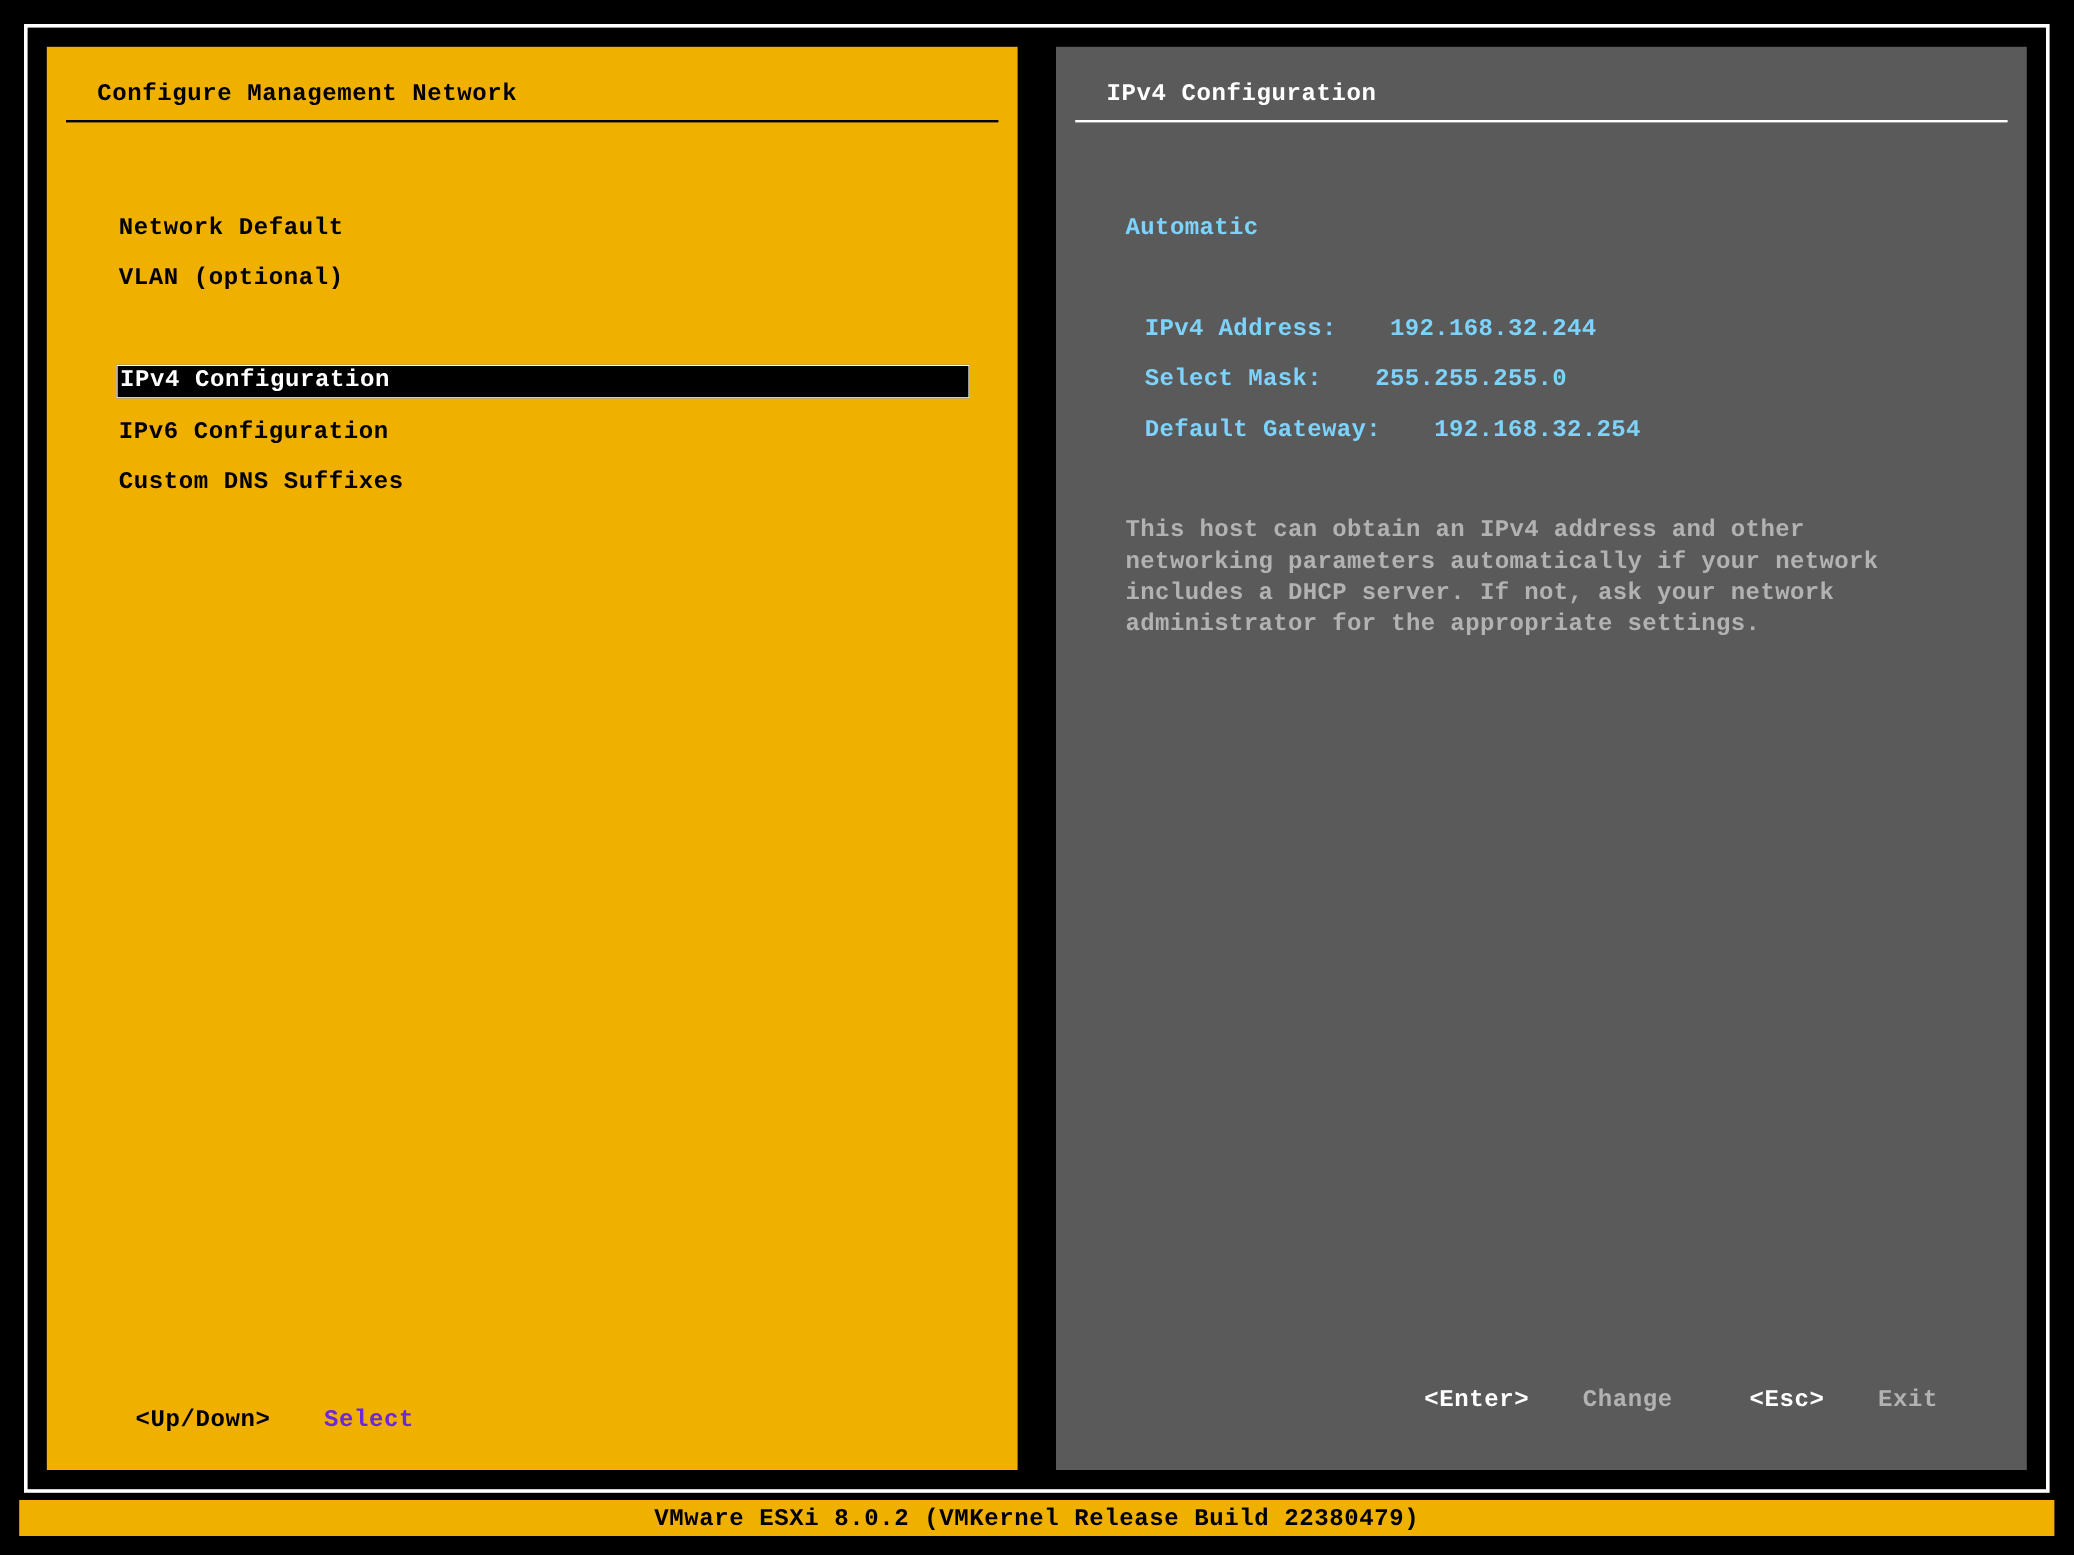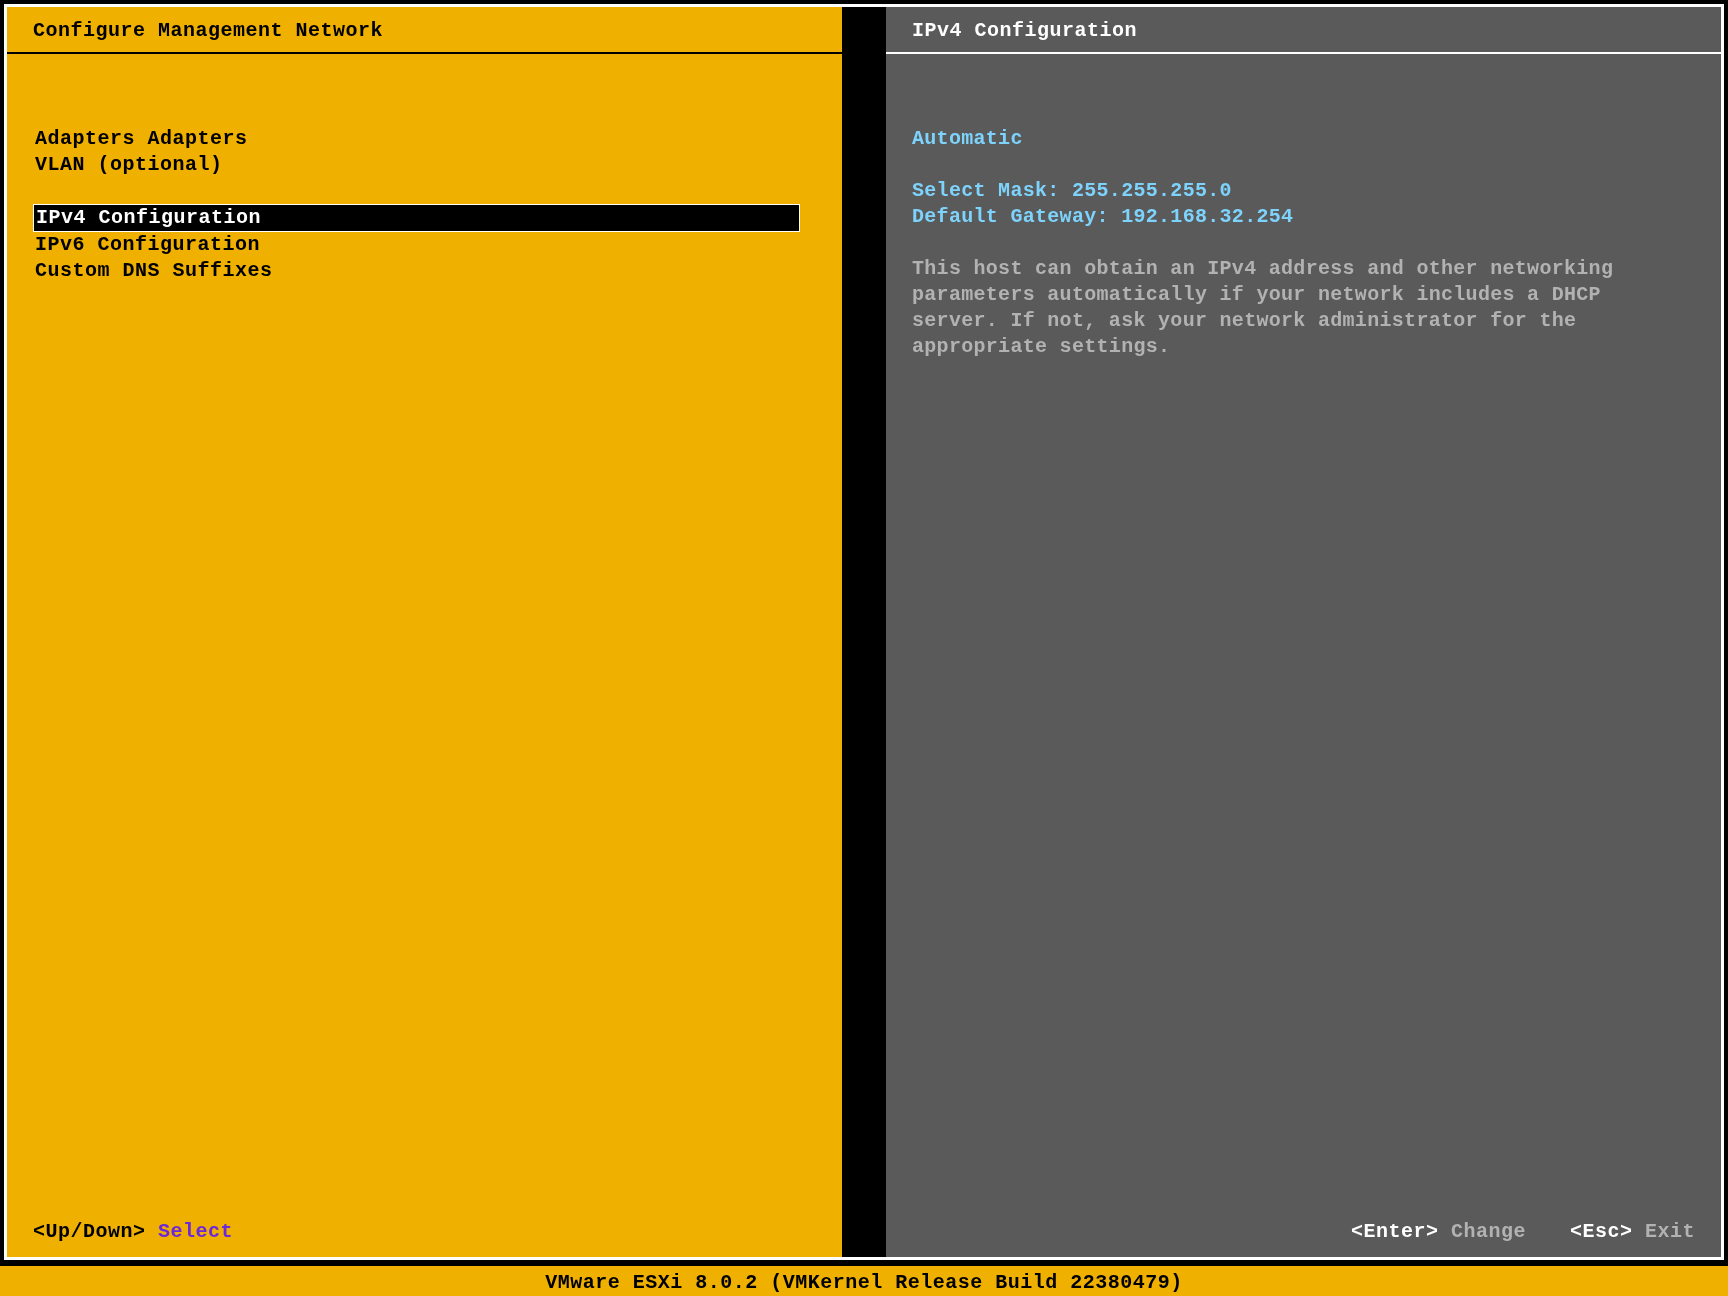--- a/index.html
+++ b/index.html
@@ -1,19 +1,18 @@
 <!DOCTYPE html>
 <html><head>
   <meta charset="utf-8">
   <style>
     * {
-      margin: 0;
+      margin: 16px;
       padding: 0;
       box-sizing: border-box;
-      gap: 44px;
     }
     
     body {
       width: 1728px;
       height: 1296px;
       background: #000;
       font-family: "Courier New", monospace;
       font-size: 20px;
       font-weight: bold;
       overflow: hidden;
@@ -159,21 +158,21 @@
 <body>
 
 <div class="outer-border"></div>
 
 <div class="main-container">
 
   <div class="left-panel">
     <div class="panel-header">Configure Management Network</div>
 
     <div class="panel-body">
-      <div class="menu-item">Adapters Adapters</div>
+      <div class="menu-item">Network Default</div>
       <div class="menu-item">VLAN (optional)</div>
       <div class="menu-group-gap"></div>
       <div class="menu-item selected">IPv4 Configuration</div>
       <div class="menu-item">IPv6 Configuration</div>
       <div class="menu-item">Custom DNS Suffixes</div>
     </div>
 
     <div class="panel-footer">
       <span class="key-hint">
         <span class="key-label">&lt;Up/Down&gt;</span> 
@@ -181,20 +180,24 @@
       </span>
     </div>
   </div>
 
   <div class="right-panel">
     <div class="panel-header">IPv4 Configuration</div>
 
     <div class="panel-body">
       <div class="detail-text">Automatic</div>
       <div class="detail-gap"></div>
+      <div class="detail-text">
+        <span>IPv4 Address:</span> 
+        <span>192.168.32.244</span>
+      </div>
       <div class="detail-text">
         <span>Select Mask:</span> 
         <span>255.255.255.0</span>
       </div>
       <div class="detail-text">
         <span>Default Gateway:</span> 
         <span>192.168.32.254</span>
       </div>
       <div class="detail-gap"></div>
       <div class="detail-help">This host can obtain an IPv4 address and other networking parameters automatically if your network includes a DHCP server. If not, ask your network administrator for the appropriate settings.</div>

